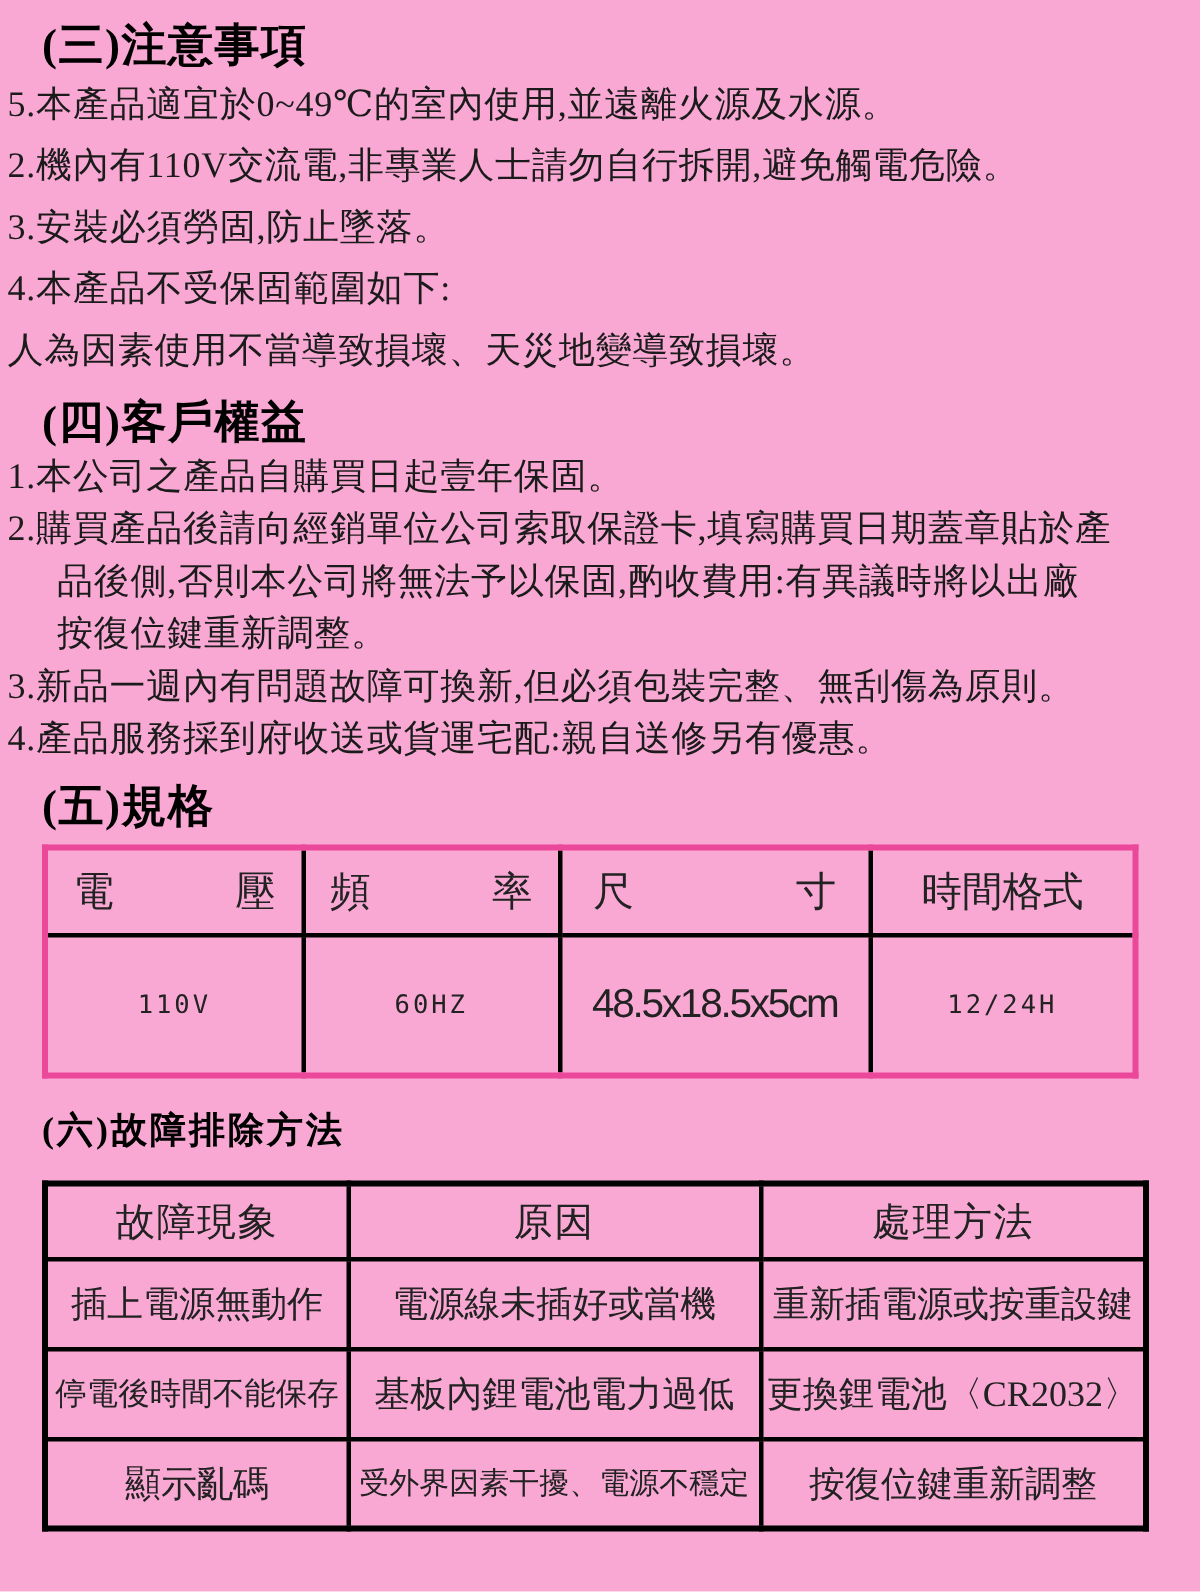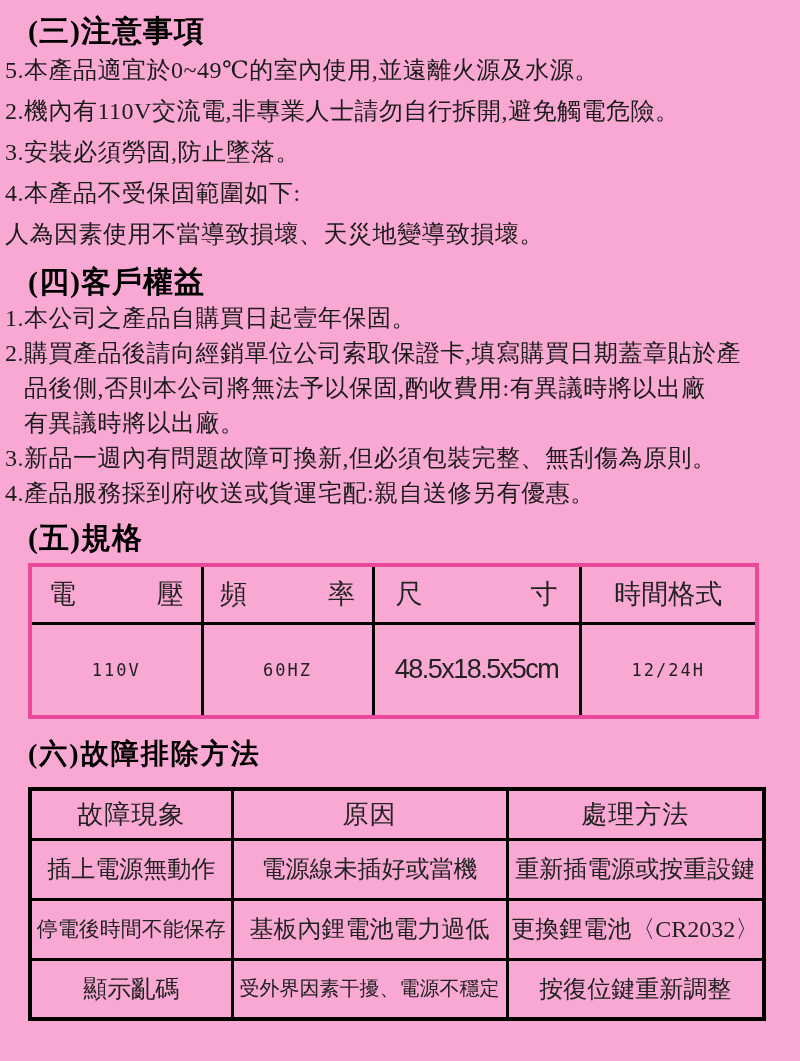--- a/index.html
+++ b/index.html
@@ -15,30 +15,30 @@
     padding-top: 12px;
   }
   .hd {
     font-weight: bold;
     color: #000000;
     padding-left: 28px;
     line-height: 38px;
     font-size: 30px;
     letter-spacing: 1px;
   }
-  .hd-sm { font-size: 28px; line-height: 34px; letter-spacing: 2px; }
+  .hd-sm { font-size: 24px; line-height: 34px; letter-spacing: 2px; }
   .ln {
     font-size: 24px;
     line-height: 41px;
     padding-left: 5px;
     white-space: nowrap;
     letter-spacing: 0.5px;
   }
   .sec-rights .ln { line-height: 35px; }
-  .ln.indent { padding-left: 24px; }
+  .ln.indent { padding-left: 38px; }
   .hd-rights { margin-top: 8px; }
   .hd-spec { margin-top: 8px; }
   .hd-fault { margin-top: 18px; }
 
   table {
     border-collapse: collapse;
     margin-left: 28px;
     table-layout: fixed;
   }
   .spec-table { width: 727px; margin-top: 6px; border: 4px solid #ec4899; }
@@ -80,21 +80,21 @@
     <p class="ln">3.安裝必須勞固,防止墜落。</p>
     <p class="ln">4.本產品不受保固範圍如下:</p>
     <p class="ln">人為因素使用不當導致損壞、天災地變導致損壞。</p>
   </section>
 
   <section class="sec-rights">
     <h2 class="hd hd-rights">(四)客戶權益</h2>
     <p class="ln">1.本公司之產品自購買日起壹年保固。</p>
     <p class="ln">2.購買產品後請向經銷單位公司索取保證卡,填寫購買日期蓋章貼於產</p>
     <p class="ln indent">品後側,否則本公司將無法予以保固,酌收費用:有異議時將以出廠</p>
-    <p class="ln indent">有異議時將以出廠。</p>
+    <p class="ln indent">按復位鍵重新調整。</p>
     <p class="ln">3.新品一週內有問題故障可換新,但必須包裝完整、無刮傷為原則。</p>
     <p class="ln">4.產品服務採到府收送或貨運宅配:親自送修另有優惠。</p>
   </section>
 
   <section class="sec-spec">
     <h2 class="hd hd-spec">(五)規格</h2>
     <table class="spec-table">
       <colgroup>
         <col style="width:172px">
           <col style="width:171px">

